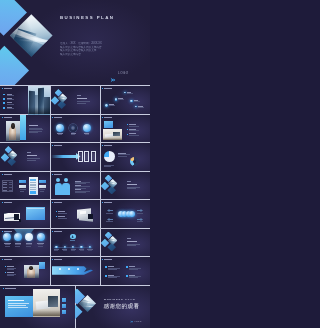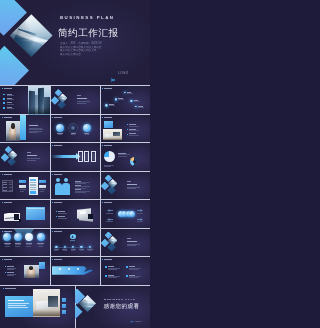--- a/index.html
+++ b/index.html
@@ -46,21 +46,20 @@
      <div style="position:absolute;left:-4px;top:11px;width:56px;height:4.5px;transform:rotate(21deg);transform-origin:0 0;
        background:linear-gradient(90deg,rgba(255,255,255,.2),rgba(252,254,255,.95) 32%,rgba(226,239,248,.55) 70%,rgba(255,255,255,0));"></div>
      <div style="position:absolute;left:2px;top:19px;width:50px;height:2.8px;transform:rotate(11deg);transform-origin:0 0;
        background:linear-gradient(90deg,rgba(255,255,255,0),rgba(242,249,253,.9) 45%,rgba(255,255,255,.3) 85%,rgba(255,255,255,0));"></div>
      <div style="position:absolute;left:9px;top:25px;width:42px;height:2.2px;transform:rotate(2deg);transform-origin:0 0;
        background:linear-gradient(90deg,rgba(255,255,255,0),rgba(234,245,251,.72) 50%,rgba(255,255,255,0));"></div>
      <div style="position:absolute;left:0;top:0;width:100%;height:100%;
        background:linear-gradient(248deg,rgba(9,34,62,0) 46%,rgba(10,38,68,.45) 80%,rgba(7,28,52,.7) 100%);"></div>
   </div>
   <div class="covtxt eyebrow" style="left:60px;top:15px;">BUSINESS PLAN</div>
-  <div class="covtxt ctitle" style="left:58px;top:26.6px;">简约工作汇报</div>
   <div class="covtxt cbody" style="left:60px;top:43px;">汇报人：XXX　汇报时间：20XX.XX</div>
   <div class="covtxt cbody" style="left:60px;top:46.5px;">输入您的文字内容输入您的文字内容</div>
   <div class="covtxt cbody" style="left:60px;top:50px;">输入您的文字内容输入您的文字</div>
   <div class="covtxt cbody" style="left:60px;top:53.5px;">输入您的文字内容</div>
   <div style="position:absolute;left:110px;top:69px;width:6px;height:6px;">
     <svg viewBox="0 0 12 12" width="6" height="6">
           <path d="M1.5 1.5 L7 6 L1.5 10.5 L3.6 6 Z" fill="#3fa9f5"></path>
           <path d="M7 3.2 L10.5 6 L7 8.8 Z" fill="#3fa9f5"></path>
         </svg>
   </div>

